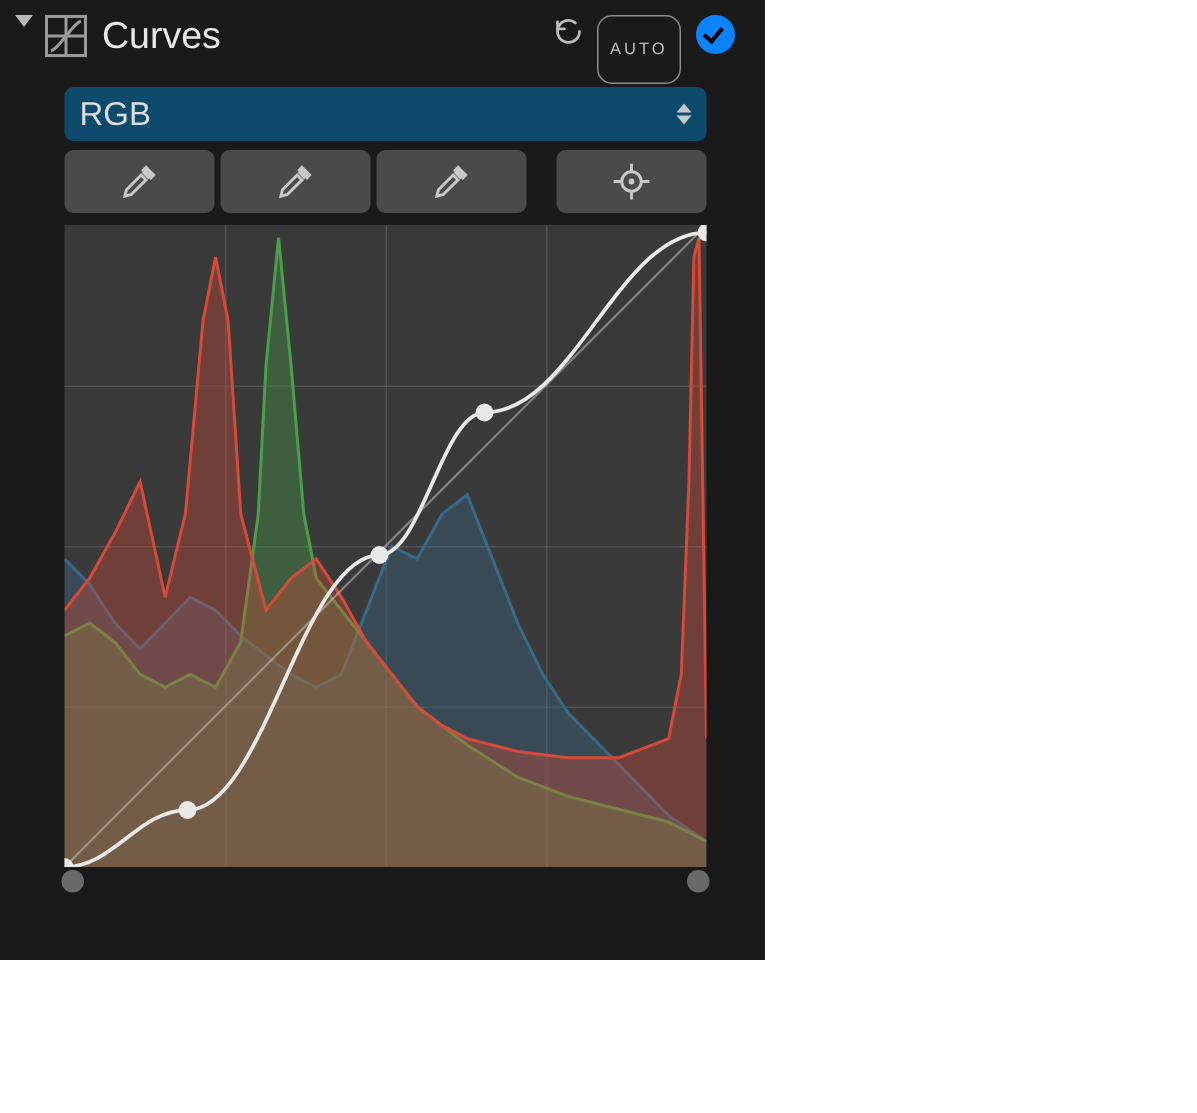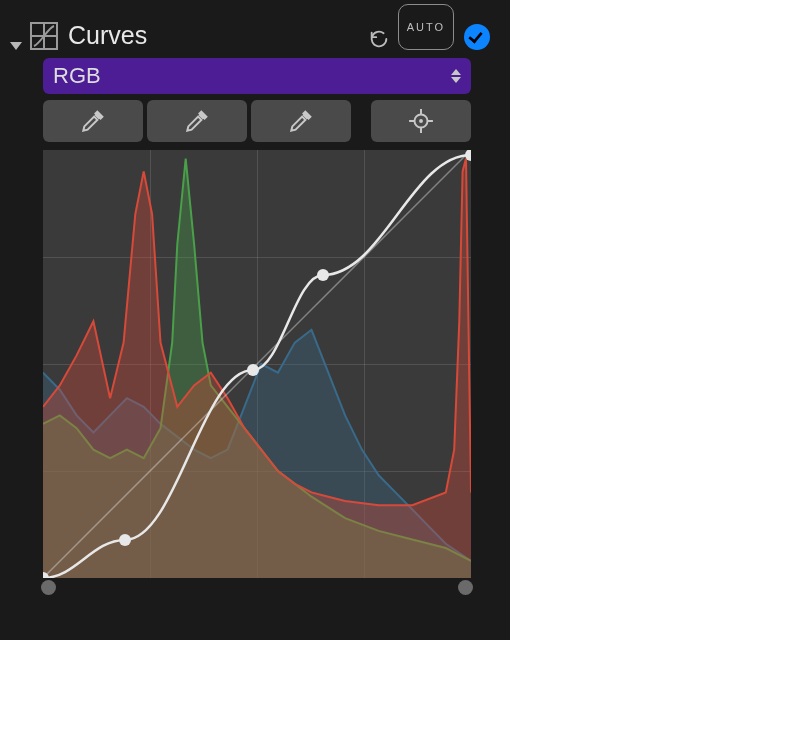--- a/index.html
+++ b/index.html
@@ -21,21 +21,21 @@
     background: #1a1a1a;
   }
   
   .header {
     position: absolute;
     left: 10px;
     top: 10px;
     width: 480px;
     height: 40px;
     display: flex;
-    align-items: flex-end;
+    align-items: flex-start;
     color: #ddd;
   }
   .disclosure {
     width: 0; height: 0;
     border-left: 6px solid transparent;
     border-right: 6px solid transparent;
     border-top: 8px solid #b8b8b8;
     margin-right: 8px;
     cursor: pointer;
   }
@@ -99,21 +99,21 @@
     transform: rotate(40deg) scale(0.9);
   }
 
   
   .channel-select {
     position: absolute;
     left: 43px;
     top: 58px;
     width: 428px;
     height: 36px;
-    background: #4c1d95;
+    background: #0c4a6e;
     border-radius: 6px;
     display: flex;
     align-items: center;
     padding: 0 10px;
     box-sizing: border-box;
     color: #ddd;
     font-size: 22px;
     cursor: pointer;
   }
   .channel-select .chevron {

